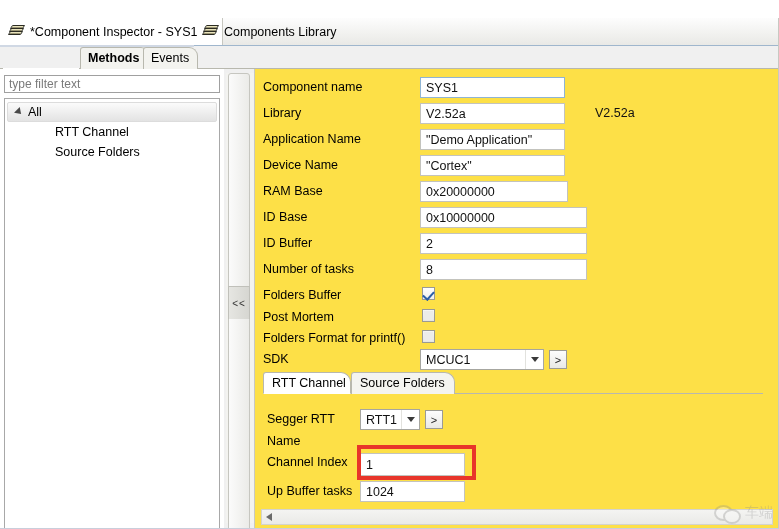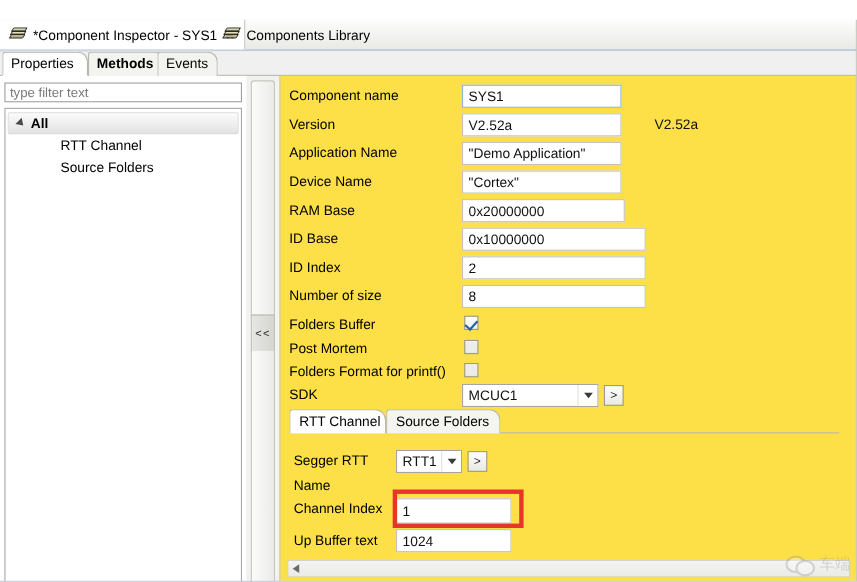--- a/index.html
+++ b/index.html
@@ -139,21 +139,20 @@
     display: flex; align-items: center;
     font-size: 12.5px;
     box-sizing: border-box;
   }
   .tree-row.root {
     margin: 3px 2px 0 2px;
     padding-left: 8px;
     background: linear-gradient(to bottom,#fbfbfb 0%, #efefef 50%, #e3e3e3 100%);
     border: 1px solid #dcdcdc;
     border-radius: 2px;
-    font-weight: bold;
   }
   .tree-row.child { padding-left: 50px; }
   .tri {
     width: 0; height: 0; flex: none;
     border-top: 4px solid transparent;
     border-bottom: 4px solid transparent;
     border-left: 6px solid #4a4a4a;
     transform: rotate(45deg);
     margin-right: 6px;
   }
@@ -395,24 +394,20 @@
             <i></i>
             <i></i>
           </span>
       </span>
       <span class="etab-label">Components Library</span>
     </div>
   </div>
   <div class="hdr-accentline"></div>
 
   <div class="inner-tabbar">
-    <div class="itab sel">
-      <span class="itab-shape"></span>
-      <span class="txt">Properties</span>
-    </div>
     <div class="itab t2">
       <span class="itab-shape"></span>
       <span class="txt">Methods</span>
     </div>
     <div class="itab t3">
       <span class="itab-shape"></span>
       <span class="txt">Events</span>
     </div>
   </div>
   <div class="inner-underline"></div>
@@ -447,21 +442,21 @@
   <div class="right-pane">
 
     <div class="prop-row" style="top:6px;">
       <span class="prop-label" style="top:5px;">Component name</span>
       <span class="prop-field focused" style="left:165px; top:2px; width:145px;">
         <span>SYS1</span>
       </span>
     </div>
 
     <div class="prop-row" style="top:32px;">
-      <span class="prop-label" style="top:5px;">Version</span>
+      <span class="prop-label" style="top:5px;">Library</span>
       <span class="prop-field plain" style="left:165px; top:2px; width:145px;">
         <span>V2.52a</span>
       </span>
     </div>
 
     <div class="prop-row" style="top:58px;">
       <span class="prop-label" style="top:5px;">Application Name</span>
       <span class="prop-field plain" style="left:165px; top:2px; width:145px;">
         <span>"Demo Application"</span>
       </span>
@@ -482,28 +477,28 @@
     </div>
 
     <div class="prop-row" style="top:136px;">
       <span class="prop-label" style="top:5px;">ID Base</span>
       <span class="prop-field plain" style="left:165px; top:2px; width:167px;">
         <span>0x10000000</span>
       </span>
     </div>
 
     <div class="prop-row" style="top:162px;">
-      <span class="prop-label" style="top:5px;">ID Index</span>
+      <span class="prop-label" style="top:5px;">ID Buffer</span>
       <span class="prop-field plain" style="left:165px; top:2px; width:167px;">
         <span>2</span>
       </span>
     </div>
 
     <div class="prop-row" style="top:188px;">
-      <span class="prop-label" style="top:5px;">Number of size</span>
+      <span class="prop-label" style="top:5px;">Number of tasks</span>
       <span class="prop-field plain" style="left:165px; top:2px; width:167px;">
         <span>8</span>
       </span>
     </div>
 
     <div class="prop-row" style="top:214px;">
       <span class="prop-label" style="top:5px;">Folders Buffer</span>
       <span class="cbox checked" style="left:167px; top:4px;"></span>
     </div>
 
@@ -564,21 +559,21 @@
     </div>
 
     <div class="prop-row" style="top:381px;">
       <span class="prop-label" style="left:12px; top:5px;">Channel Index</span>
       <span class="prop-field plain" style="left:105px; top:3px; width:105px; height:23px;">
         <span>1</span>
       </span>
     </div>
 
     <div class="prop-row" style="top:410px;">
-      <span class="prop-label" style="left:12px; top:5px;">Up Buffer text</span>
+      <span class="prop-label" style="left:12px; top:5px;">Up Buffer tasks</span>
       <span class="prop-field plain" style="left:105px; top:2px; width:105px;">
         <span>1024</span>
       </span>
     </div>
 
     <div class="hscroll" style="left:6px; top:440px; width:512px;">
       <span class="hs-arrow-l"></span>
     </div>
   </div>
 

